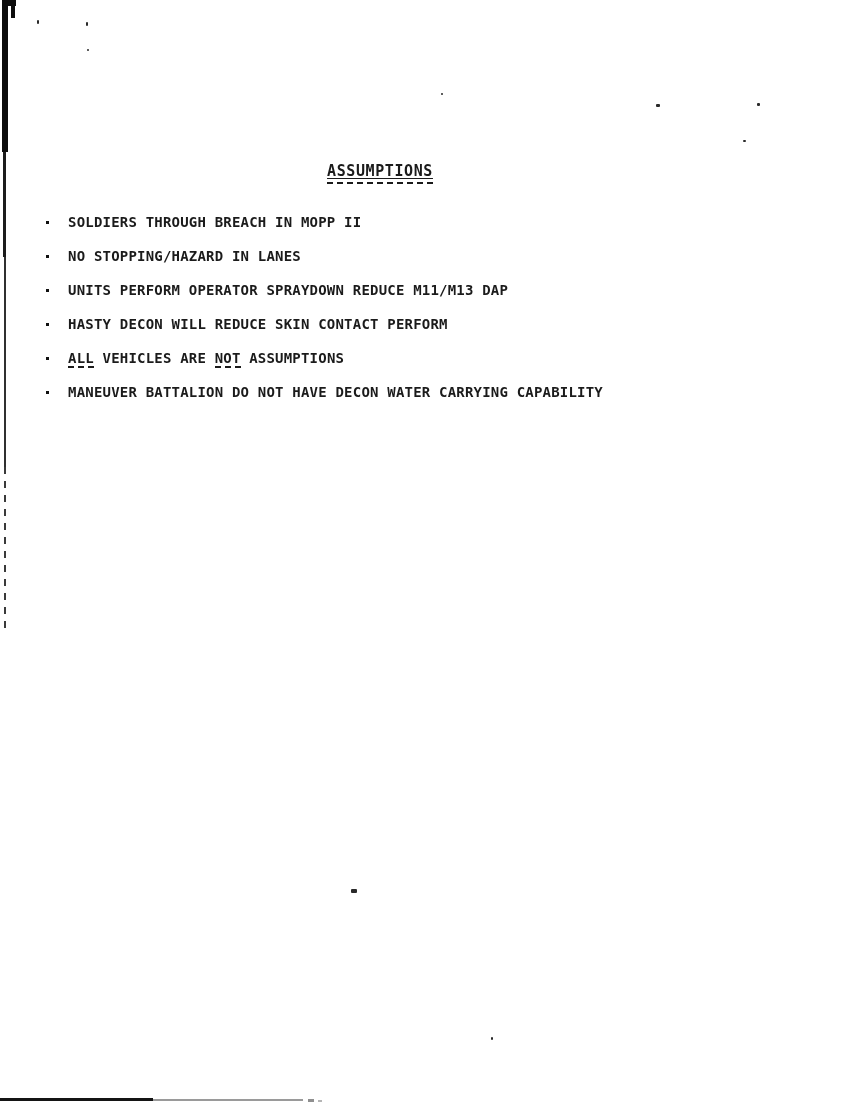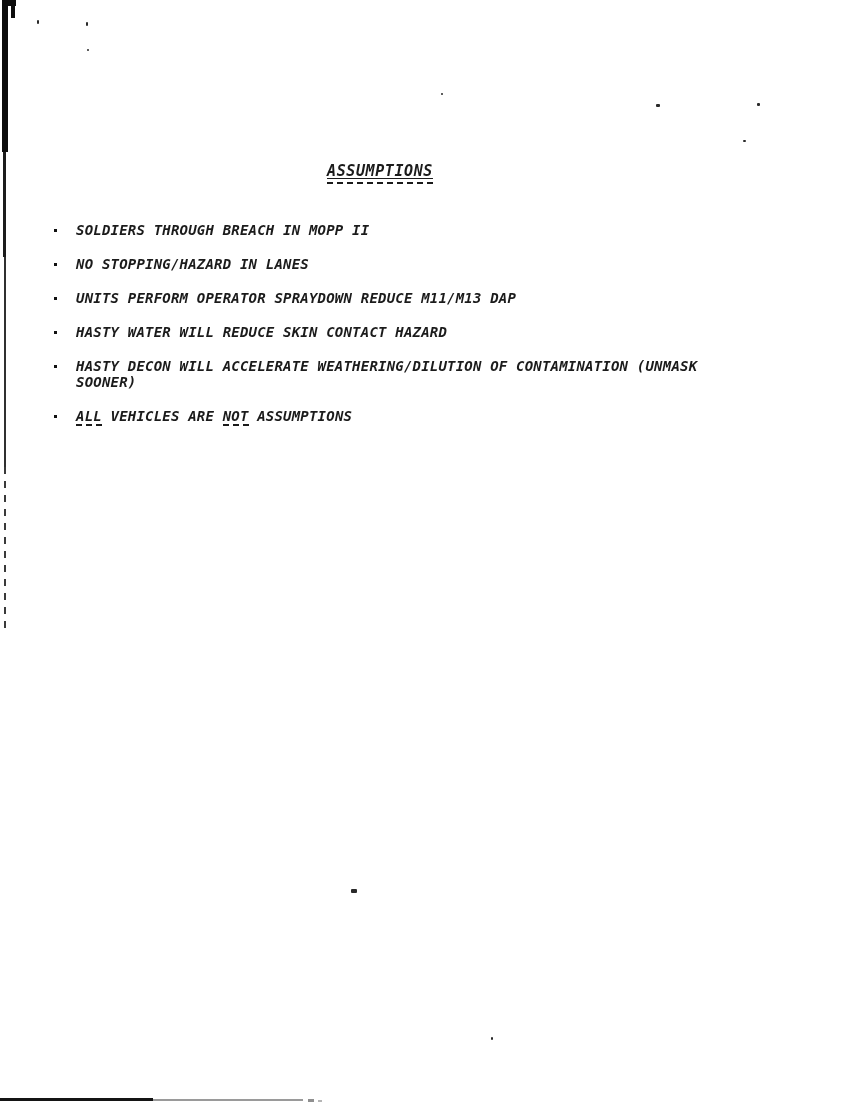--- a/index.html
+++ b/index.html
@@ -10,21 +10,20 @@
     background: #ffffff;
     overflow: hidden;
   }
   .page {
     position: relative;
     width: 850px;
     height: 1105px;
     background: #ffffff;
     font-family: "DejaVu Sans Mono", "Liberation Mono", monospace;
     color: #1b1b1b;
-    font-style: italic;
   }
 
   
   .title-row {
     position: absolute;
     top: 161px;
     left: 60px;
     width: 640px;
     text-align: center;
   }
@@ -39,21 +38,21 @@
     border-bottom: 2px dashed #1b1b1b;
     padding-bottom: 2px;
   }
 
   
   .bullets {
     position: absolute;
     top: 214px;
     left: 45px;
     width: 680px;
-    margin: 8px;
+    margin: 0;
     padding: 0;
     list-style: none;
     font-size: 14px;
     font-weight: 700;
     letter-spacing: 0.2px;
   }
   .bullets li {
     position: relative;
     padding-left: 23px;
     margin-bottom: 18px;
@@ -108,24 +107,23 @@
 
   <div class="title-row">
     <h1 class="title">ASSUMPTIONS</h1>
   </div>
 
   <ul class="bullets">
       <li><span class="bullet-dot"></span><span>SOLDIERS THROUGH BREACH IN MOPP II</span></li>
       <li><span class="bullet-dot"></span><span>NO STOPPING/HAZARD IN LANES</span></li>
       <li><span class="bullet-dot"></span></li>
       <li><span class="bullet-dot"></span><span>UNITS PERFORM OPERATOR SPRAYDOWN REDUCE M11/M13 DAP</span></li>
-      <li><span class="bullet-dot"></span><span>HASTY WATER WILL REDUCE SKIN CONTACT HAZARD</span></li>
-      <li><span class="bullet-dot"></span><span>HASTY DECON WILL ACCELERATE WEATHERING/DILUTION OF CONTAMINATION (UNMASK
-SOONER)</span></li>
+      <li><span class="bullet-dot"></span><span>HASTY DECON WILL REDUCE SKIN CONTACT PERFORM</span></li>
       <li><span class="bullet-dot"></span><span class="u">ALL</span><span> VEHICLES ARE </span><span class="u">NOT</span><span> ASSUMPTIONS</span></li>
+      <li><span class="bullet-dot"></span><span>MANEUVER BATTALION DO NOT HAVE DECON WATER CARRYING CAPABILITY</span></li>
     </ul>
 
   <div class="bottom-rule">
     <span class="rule-dark"></span>
     <span class="rule-light"></span>
     <span class="rule-tick1"></span>
     <span class="rule-tick2"></span>
   </div>
 
 <div class="speck" style="left: 37px; top: 20px; width: 2px; height: 4px;"></div>

